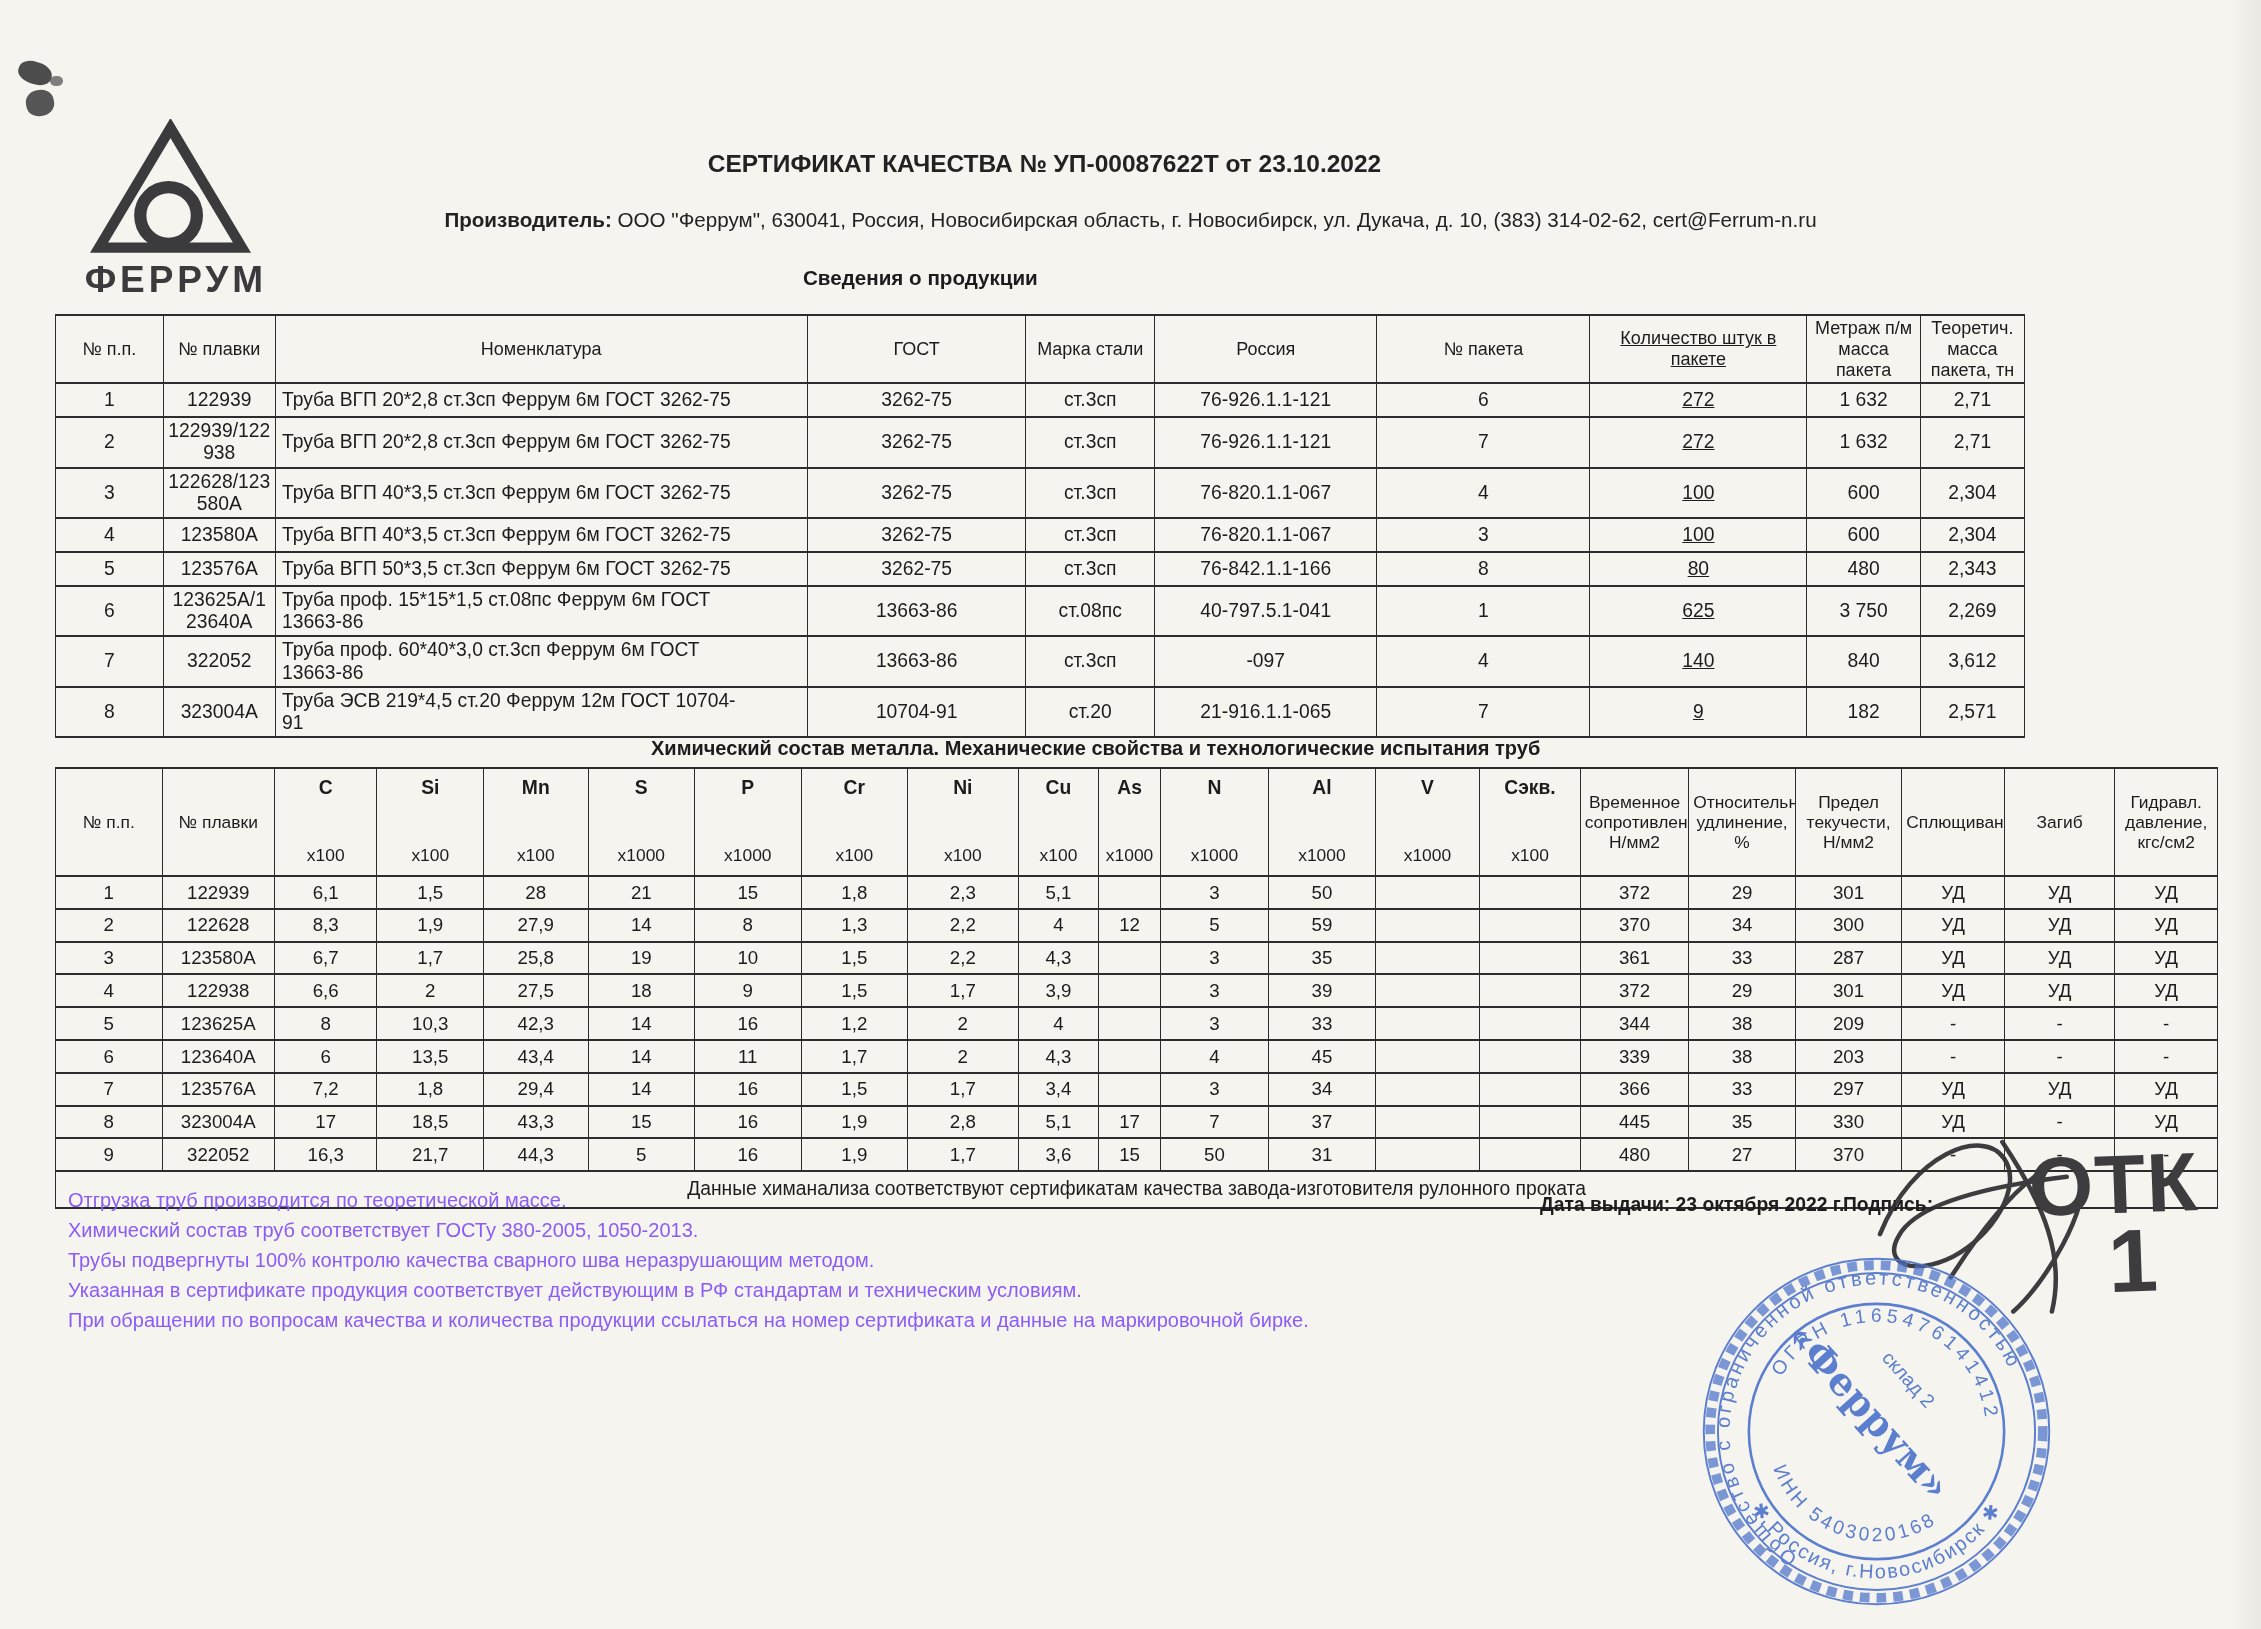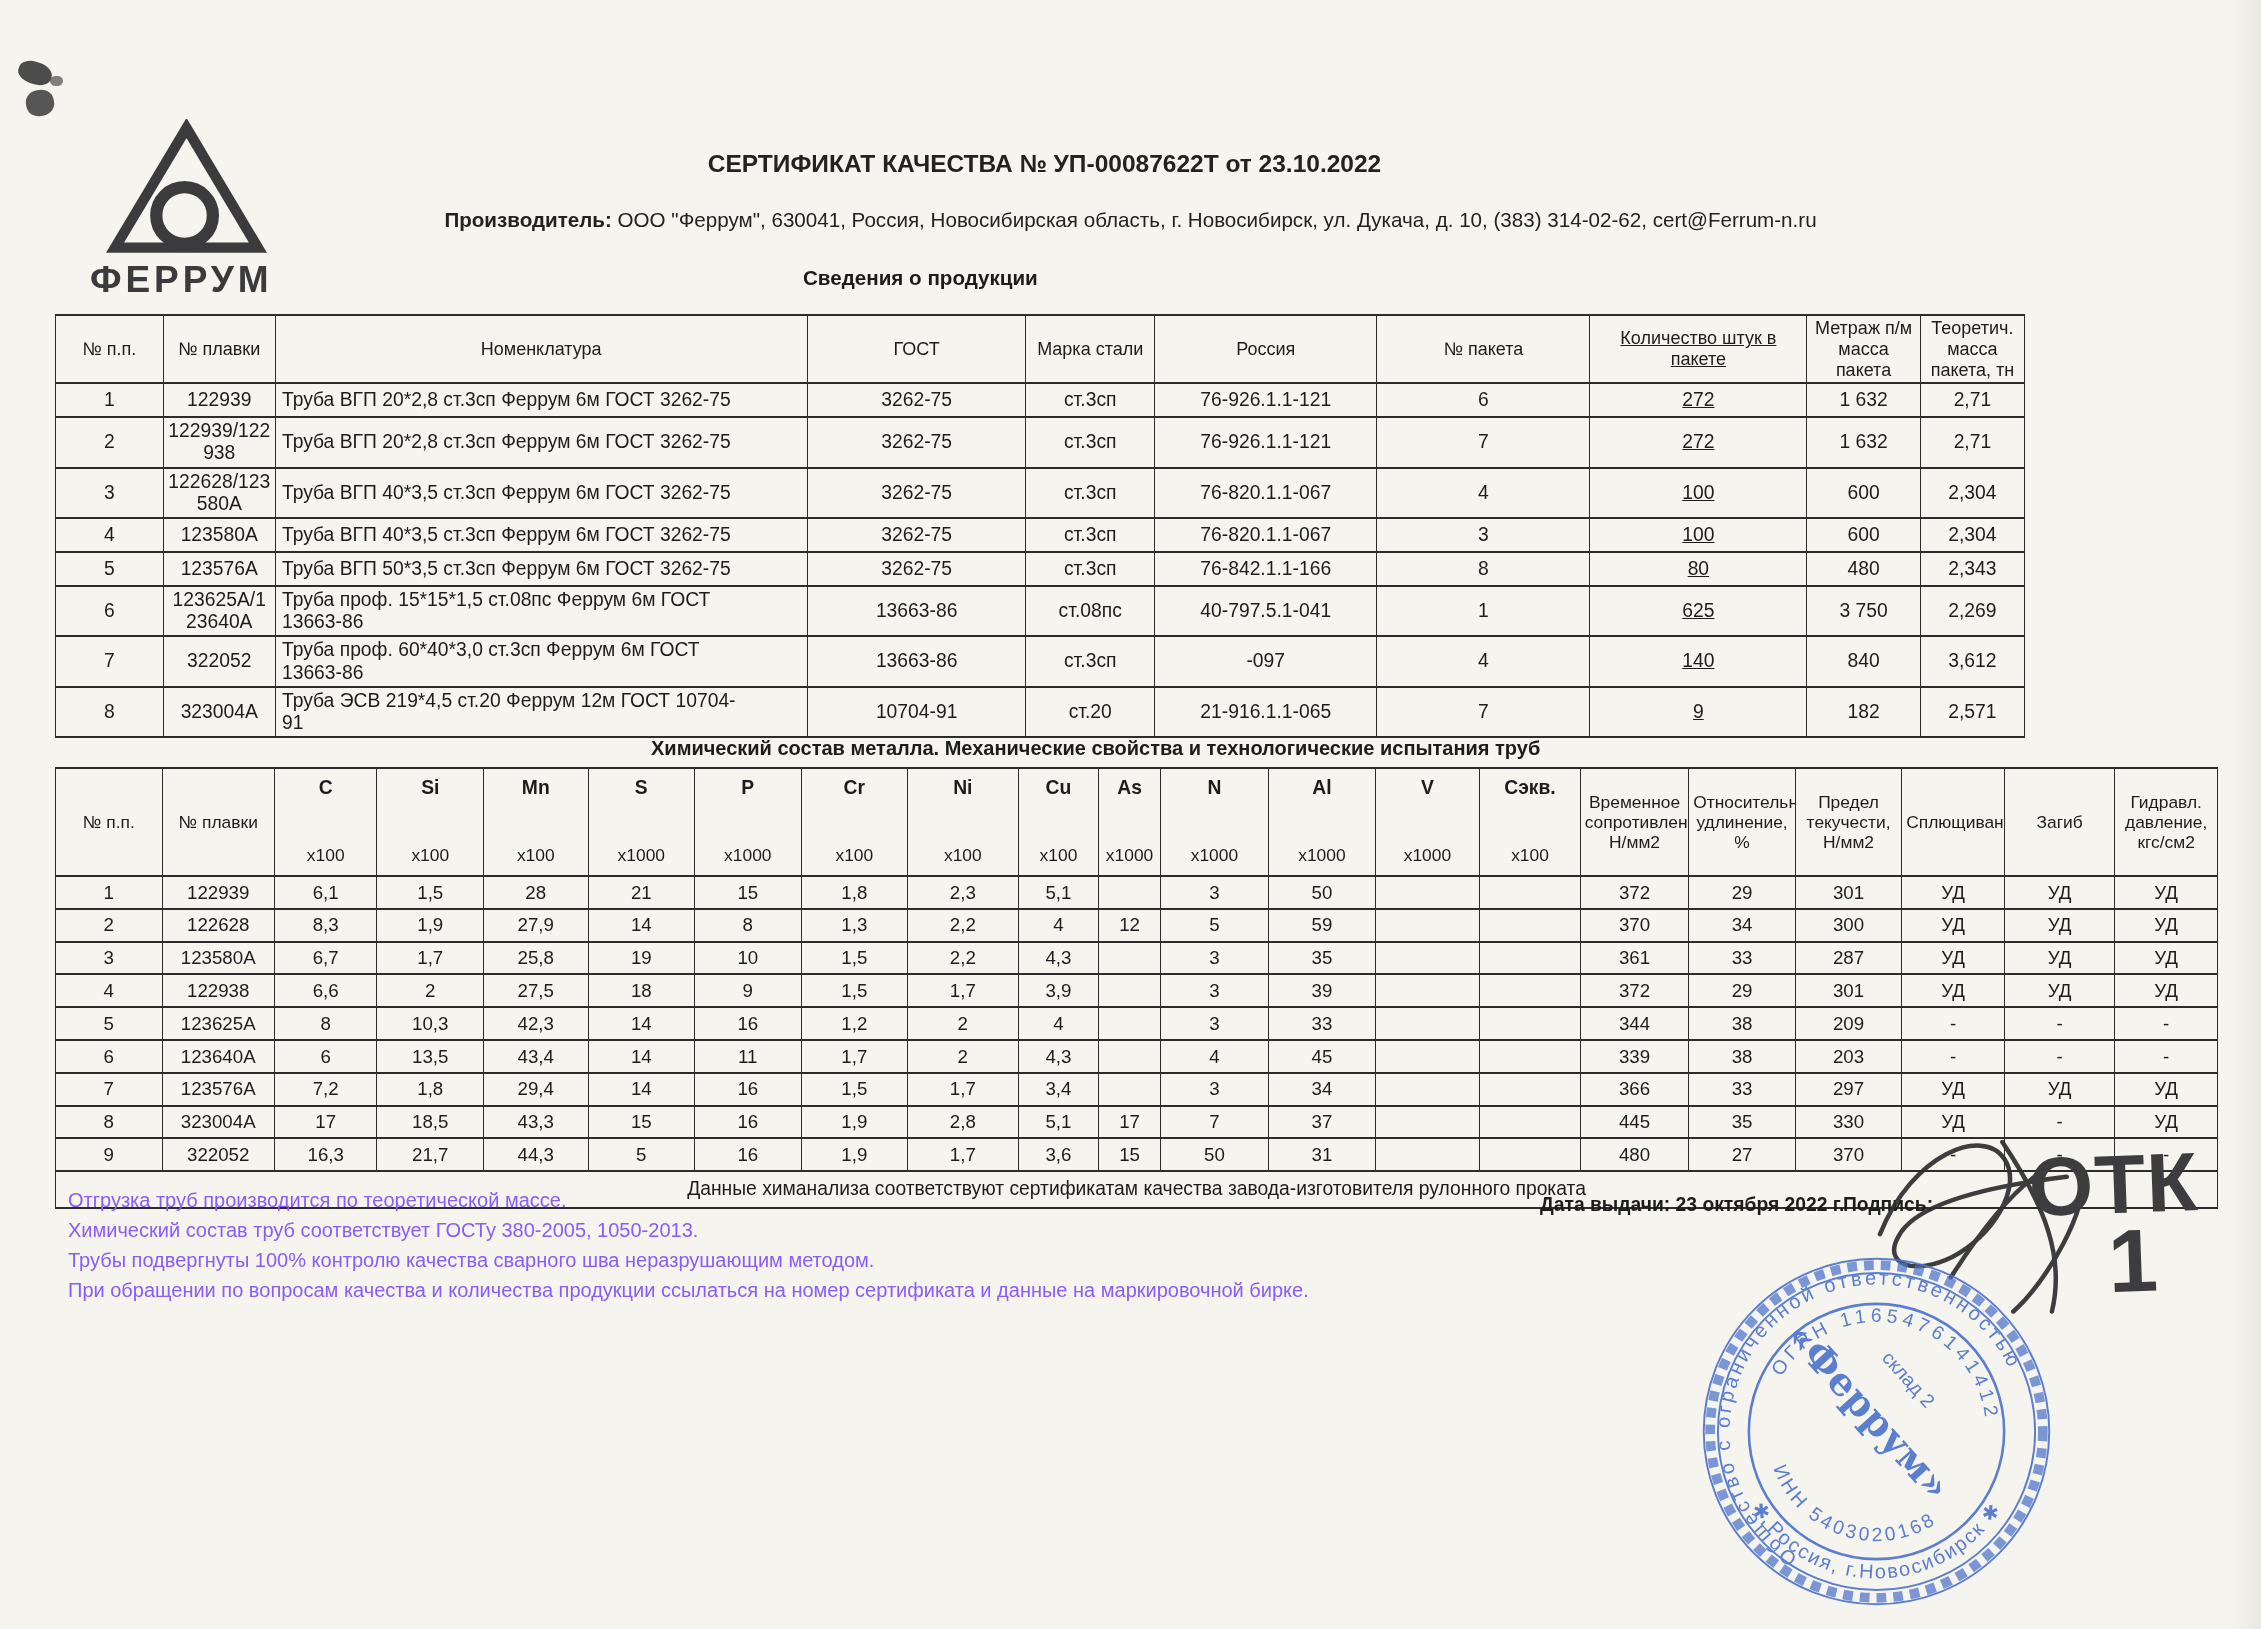--- a/index.html
+++ b/index.html
@@ -12,21 +12,21 @@
     overflow:hidden;
   }
   #page::after{
     content:"";position:absolute;top:0;right:0;width:30px;height:100%;
     background:linear-gradient(to right, rgba(0,0,0,0), rgba(0,0,0,0.05));
     pointer-events:none;
   }
   .artifact{position:absolute;background:#2e2e30;border-radius:45%;}
 
   
-  .logo{position:absolute;left:90px;top:119px;width:193px;text-align:left;}
+  .logo{position:absolute;left:74px;top:119px;width:193px;text-align:right;}
   .logo svg{display:block;margin:0 auto;}
   .logo-text{font-size:37px;font-weight:bold;color:#3b3b3d;letter-spacing:3.9px;margin-top:1.3px;}
   .doc-title{
     position:absolute;left:0;top:150px;width:2089px;text-align:center;
     font-size:24.5px;font-weight:bold;color:#222;
   }
   .producer-line{
     position:absolute;left:0;top:208px;width:2261px;text-align:center;
     font-size:20.6px;color:#222;
   }
@@ -522,20 +522,21 @@
         <tr>
           <td class="note-cell" colspan="21">Данные химанализа соответствуют сертификатам качества завода-изготовителя рулонного проката</td>
         </tr>
       </tbody>
   </table>
 
   <div class="notes">
     <div>Отгрузка труб производится по теоретической массе.</div>
     <div>Химический состав труб соответствует ГОСТу 380-2005, 1050-2013.</div>
     <div>Трубы подвергнуты 100% контролю качества сварного шва неразрушающим методом.</div>
+    <div>Указанная в сертификате продукция соответствует действующим в РФ стандартам и техническим условиям.</div>
     <div>При обращении по вопросам качества и количества продукции ссылаться на номер сертификата и данные на маркировочной бирке.</div>
   </div>
 
   <div class="issue-date">Дата выдачи: 23 октября 2022 г.</div>
   <div class="sign-label">Подпись:</div>
 
   <svg class="signature" width="322" height="219" viewBox="0 0 500 340">
     <g fill="none" stroke="#2e2e31" stroke-width="7" stroke-linecap="round" opacity="0.92">
       <path d="M 45 185 C 95 60, 205 18, 238 68 C 268 112, 218 190, 158 220 C 98 250, 48 232, 74 188 C 104 132, 235 108, 335 96"></path>
       <path d="M 155 252 C 262 85, 345 42, 358 92 C 372 142, 302 262, 252 305"></path>

